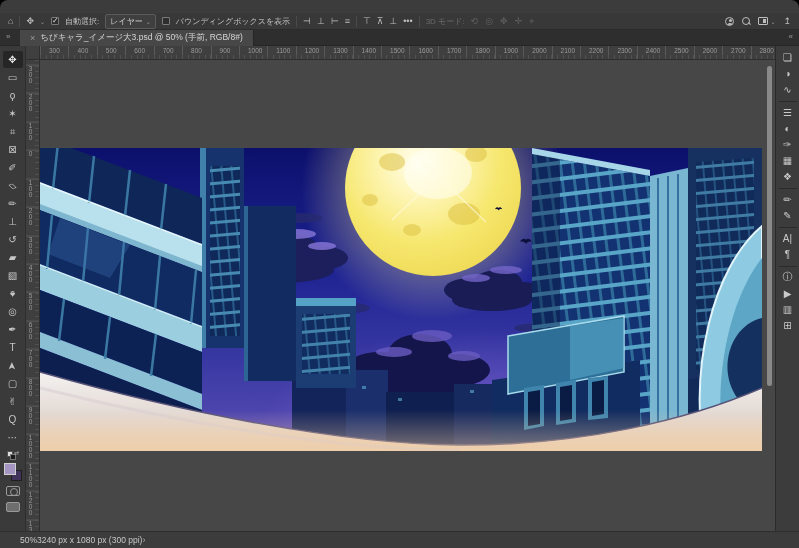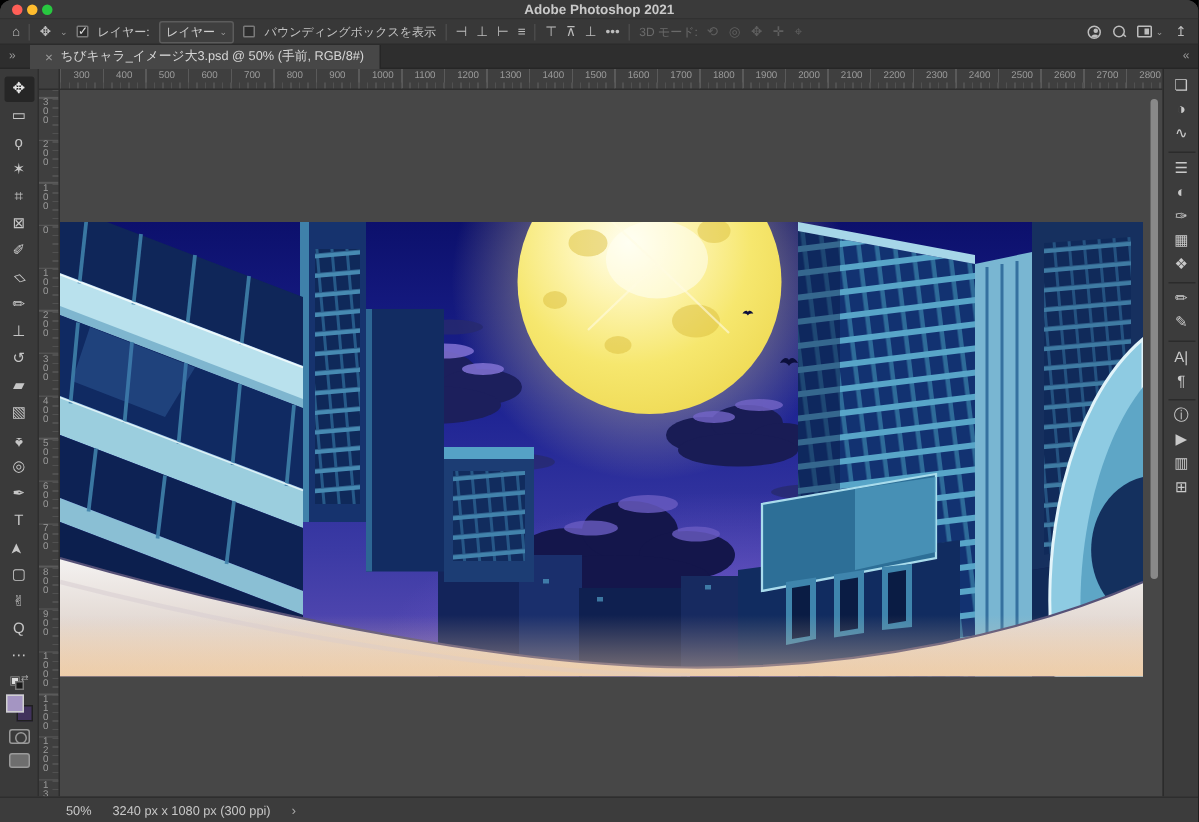--- a/index.html
+++ b/index.html
@@ -75,45 +75,39 @@
   .viewport{position:absolute;left:40px;top:60px;width:735px;height:471px;background:#474747;overflow:hidden;}
   .artwork{position:absolute;left:0;top:88px;width:722px;height:303px;}
   .vscroll{position:absolute;right:3px;top:6px;width:5px;height:320px;background:#9a9a9a;border-radius:3px;opacity:.8;}
 
   
   .panelstrip{position:absolute;left:775px;top:46px;width:24px;height:485px;background:#3c3c3c;border-left:1px solid #2b2b2b;display:flex;flex-direction:column;align-items:center;padding-top:4px;}
   .pico{width:18px;height:14px;display:flex;align-items:center;justify-content:center;font-size:10px;color:#c9c9c9;margin-bottom:2px;flex:0 0 auto;}
   .pdiv{width:18px;height:1px;background:#2b2b2b;margin:3px 0;flex:0 0 auto;}
 
   
-  .statusbar{position:absolute;left:0;top:531px;width:799px;height:17px;background:#3c3c3c;border-top:1px solid #2e2e2e;display:flex;align-items:center;font-size:8.5px;color:#c8c8c8;gap:14px;padding-left:44px;}
+  .statusbar{position:absolute;left:0;top:531px;width:799px;height:17px;background:#3c3c3c;border-top:1px solid #2e2e2e;display:flex;align-items:center;font-size:8.5px;color:#c8c8c8;padding-left:20px;}
   .status-chev{color:#a8a8a8;font-size:9px;}
   .rot45{display:inline-block;transform:rotate(45deg);}
   .rot180{display:inline-block;transform:rotate(180deg);}
   .rotm90{display:inline-block;transform:rotate(-90deg);}
 </style>
 </head>
 <body>
 
 <div id="app">
 
-  <div class="titlebar">
-    <div class="traffic t-red"></div>
-    <div class="traffic t-yellow"></div>
-    <div class="traffic t-green"></div>
-    <div class="win-title">Adobe Photoshop 2021</div>
-  </div>
 
   <div class="optionsbar">
     <span class="obicon">⌂</span>
     <span class="ob-divider"></span>
     <span class="obicon">✥</span>
     <span class="chev">⌄</span>
     <span class="checkbox checked"></span>
-    <span>レイヤー:</span>
+    <span>自動選択:</span>
     <span class="dropdown">
       <span>レイヤー</span>
       <span class="chev">⌄</span>
     </span>
     <span class="checkbox"></span>
     <span>バウンディングボックスを表示</span>
     <span class="ob-divider"></span>
     <span id="align-group" style="display:flex;gap:6px;">
         <span class="obicon">⊣</span>
         <span class="obicon">⊥</span>

